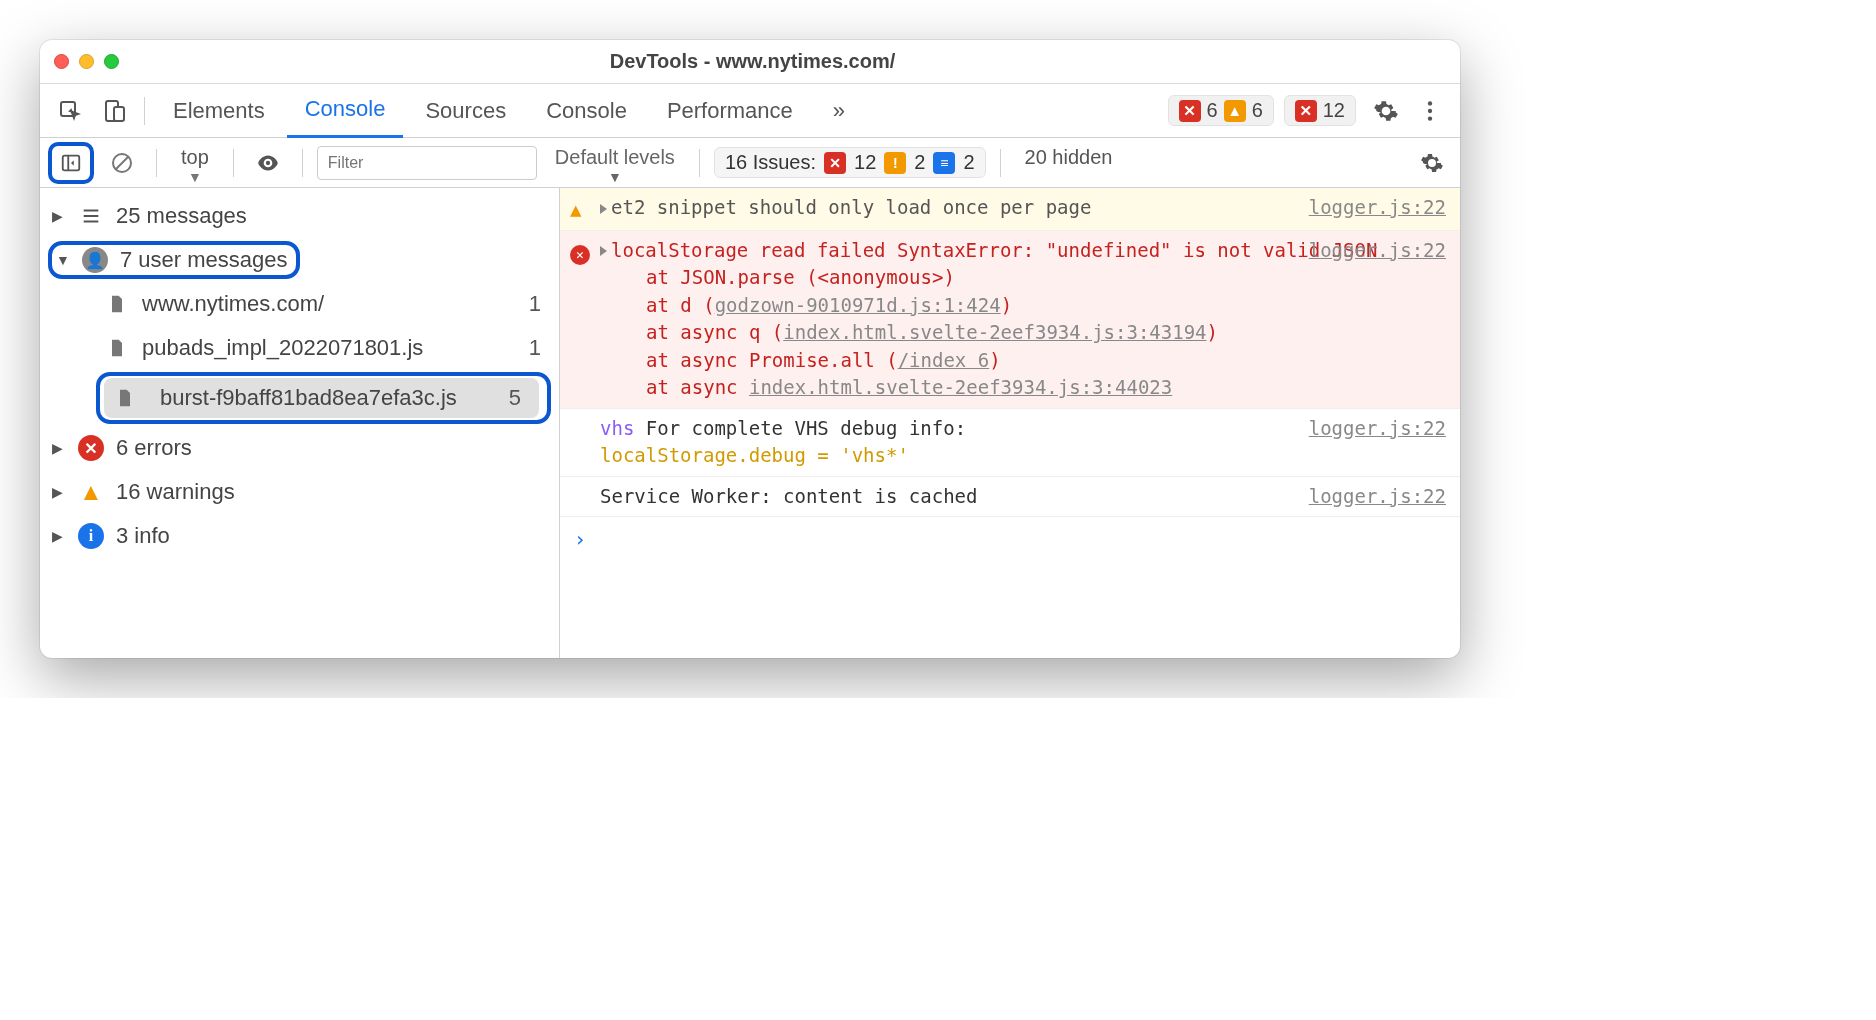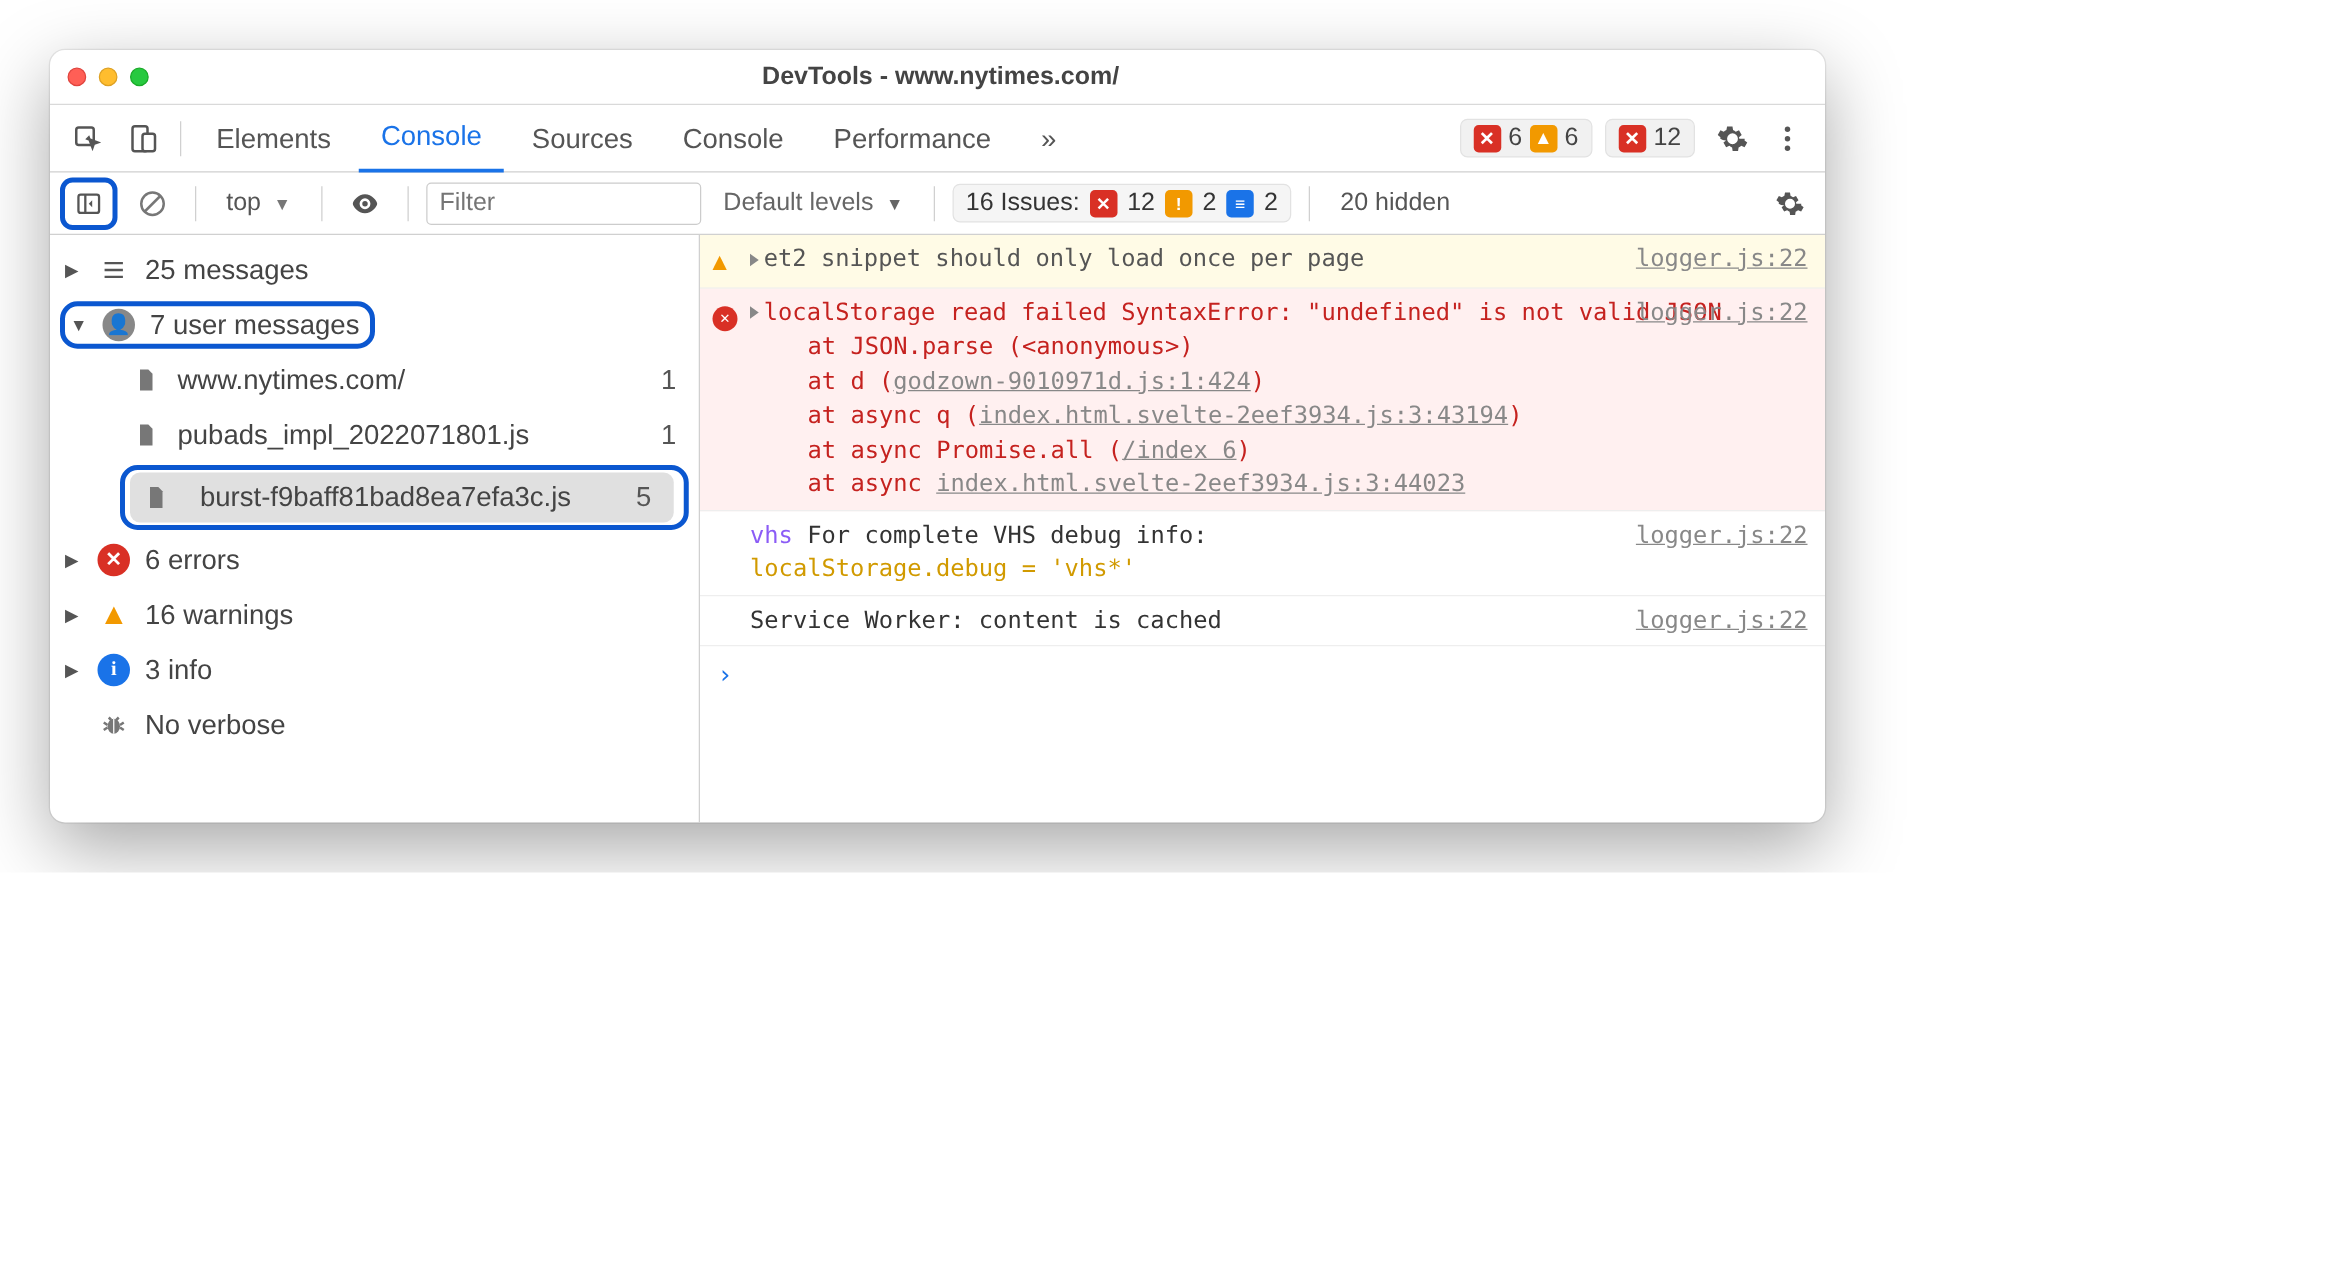--- a/index.html
+++ b/index.html
@@ -57,24 +57,24 @@
   .icn.ext { background:#d93025; }
   
   .toolbar {
     display:flex; align-items:center; height:50px; padding:0 8px; gap:8px;
     border-bottom:1px solid #d0d0d0;
   }
   .circle-blue {
     border:4px solid #0b57d0; border-radius:10px; padding:2px 4px;
     display:flex; align-items:center; justify-content:center;
   }
-  .btn-sm { height:34px; padding:0 10px; display:flex; align-items:center; gap:10px; border-radius:4px; cursor:pointer; color:#555; }
+  .btn-sm { height:34px; padding:0 10px; display:flex; align-items:center; gap:0; border-radius:4px; cursor:pointer; color:#555;flex-direction:column; }
   .filter {
     height:34px; width:220px; border:1px solid #ccc; border-radius:4px; padding:0 10px;
-    font-size:20px; color:#333; background:#fff;
+    font-size:16px; color:#333; background:#fff;
   }
   .levels { color:#666; }
   .issues-pill {
     display:flex; align-items:center; gap:8px; border:1px solid #e2e2e2; border-radius:6px; padding:3px 10px; background:#f5f5f5;
   }
   .mini-icn { width:22px; height:22px; border-radius:4px; display:flex; align-items:center; justify-content:center; font-weight:700; font-size:14px; color:#fff; }
   .mini-icn.err { background:#d93025; }
   .mini-icn.wrn { background:#f29900; }
   .mini-icn.inf { background:#1a73e8; }
   
@@ -294,31 +294,20 @@
       <div class="side-row">
         <span class="caret rt"></span>
         <span class="sicon warn">▲</span>
         <span>16 warnings</span>
       </div>
       <div class="side-row">
         <span class="caret rt"></span>
         <span class="sicon info">i</span>
         <span>3 info</span>
       </div>
-      <div class="side-row">
-        <span class="caret blank"></span>
-        <span class="sicon bug">
-            <svg width="24" height="24" viewBox="0 0 24 24" fill="#777">
-              <ellipse cx="12" cy="13" rx="5" ry="6"></ellipse>
-              <line x1="12" y1="7" x2="12" y2="19" stroke="#fff"></line>
-              <path d="M4 10l3 2M4 16l3-2M20 10l-3 2M20 16l-3-2M8 6l2 2M16 6l-2 2" stroke="#777" stroke-width="2" fill="none"></path>
-            </svg>
-          </span>
-        <span>No verbose</span>
-      </div>
     </div>
 
     <div class="console">
       <div class="msg warn">
         <span class="lead" style="color:#f29900">▲</span>
         <div class="body"><span class="tri"></span><span>et2 snippet should only load once per page</span></div>
         <span class="src">logger.js:22</span>
       </div>
 
       <div class="msg err">

